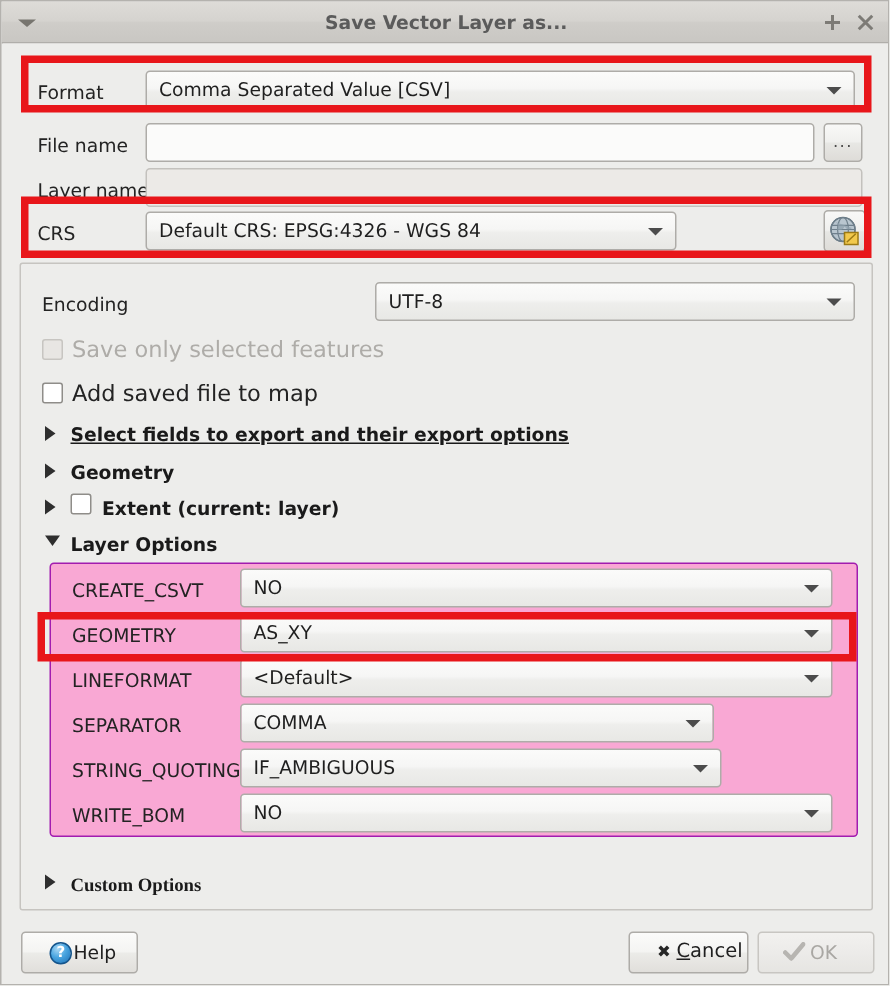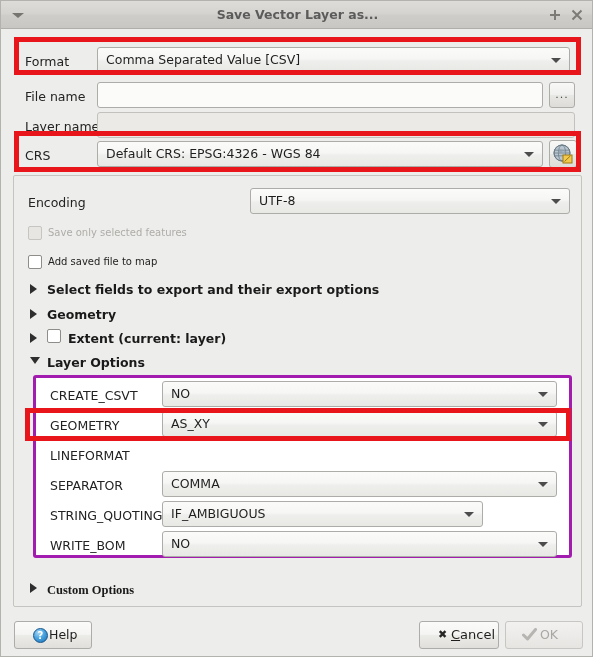--- a/index.html
+++ b/index.html
@@ -185,21 +185,21 @@
     border: 1px solid #8f8d89;
     border-radius: 2px;
     cursor: pointer;
   }
   .check.disabled {
     background: #e8e6e3;
     border-color: #c7c5c1;
   }
   .checklabel {
     position: absolute;
-    font-size: 10px;
+    font-size: 15px;
     color: #232323;
     line-height: 14px;
     white-space: nowrap;
   }
   .checklabel.disabled { color: #aeaca8; }
 
   .disc {
     position: absolute;
     cursor: pointer;
   }
@@ -224,22 +224,22 @@
     font-size: 12.5px;
     font-weight: bold;
     color: #1a1a1a;
     line-height: 14px;
     white-space: nowrap;
   }
 
   .groupbox {
     position: absolute;
     box-sizing: border-box;
-    background: #ffffff;
-    border: 3px solid #a21caf;
+    background: #f9a8d4;
+    border: 1px solid #a21caf;
     border-radius: 3px;
   }
   .optlabel {
     position: absolute;
     font-size: 12.5px;
     color: #232323;
     line-height: 16px;
     white-space: nowrap;
   }
 
@@ -366,21 +366,21 @@
     <div class="toolbtn" style="left:547px; top:53px; width:26px; height:26px;">
       <div class="dots">...</div>
     </div>
 
     <div class="lbl" style="left:23px; top:90px;">Layer name</div>
     <div class="textinput disabled" style="left:95px; top:83px; width:478px;">
       <div class="tval"></div>
     </div>
 
     <div class="lbl" style="left:23px; top:119px;">CRS</div>
-    <div class="combo" style="left:95px; top:112px; width:446px;">
+    <div class="combo" style="left:95px; top:112px; width:354px;">
       <div class="cval">Default CRS: EPSG:4326 - WGS 84</div>
       <div class="carrow"></div>
     </div>
     <div class="crsbtn" style="left:547px; top:111px; width:28px; height:28px;">
       <svg width="22" height="22" viewBox="0 0 22 22" style="position:absolute;left:2px;top:2px;">
         <circle cx="10" cy="10" r="8" fill="#b9c6cf" stroke="#5f6f7a" stroke-width="1"></circle>
         <path d="M10 2 a8 8 0 0 0 0 16 a8 8 0 0 0 0 -16" fill="none" stroke="#6f808c" stroke-width="0.8"></path>
         <ellipse cx="10" cy="10" rx="3.6" ry="8" fill="none" stroke="#6f808c" stroke-width="0.8"></ellipse>
         <path d="M2.4 7.2 L17.6 7.2 M2.4 12.8 L17.6 12.8 M2 10 L18 10" stroke="#6f808c" stroke-width="0.8" fill="none"></path>
         <path d="M5 5 q3 2 1 5 q4 1 5 -2 q2 3 5 1" fill="#8fa0ac" opacity="0.75"></path>
@@ -400,21 +400,21 @@
 
     <div class="check disabled" style="left:14px; top:50px;"></div>
     <div class="checklabel disabled" style="left:34px; top:50px;">Save only selected features</div>
 
     <div class="check" style="left:14px; top:79px;"></div>
     <div class="checklabel" style="left:34px; top:79px;">Add saved file to map</div>
 
     <div class="disc" style="left:16px; top:106px; width:12px; height:14px;">
       <div class="tri-right"></div>
     </div>
-    <div class="disctext" style="left:33px; top:107px;">Select fields to export and their export options</div>
+    <div class="disctext" style="left:33px; top:107px;text-decoration:underline;">Select fields to export and their export options</div>
 
     <div class="disc" style="left:16px; top:131px; width:12px; height:14px;">
       <div class="tri-right"></div>
     </div>
     <div class="disctext" style="left:33px; top:132px;">Geometry</div>
 
     <div class="disc" style="left:16px; top:155px; width:12px; height:14px;">
       <div class="tri-right"></div>
     </div>
     <div class="check" style="left:33px; top:153px;"></div>
@@ -433,23 +433,27 @@
         <div class="carrow"></div>
       </div>
 
       <div class="optlabel" style="left:14px; top:40px;">GEOMETRY</div>
       <div class="combo" style="left:126px; top:33px; width:395px;">
         <div class="cval">AS_XY</div>
         <div class="carrow"></div>
       </div>
 
       <div class="optlabel" style="left:14px; top:70px;">LINEFORMAT</div>
+      <div class="combo" style="left:126px; top:63px; width:395px;">
+        <div class="cval">&lt;Default&gt;</div>
+        <div class="carrow"></div>
+      </div>
 
       <div class="optlabel" style="left:14px; top:100px;">SEPARATOR</div>
-      <div class="combo" style="left:126px; top:93px; width:395px;">
+      <div class="combo" style="left:126px; top:93px; width:316px;">
         <div class="cval">COMMA</div>
         <div class="carrow"></div>
       </div>
 
       <div class="optlabel" style="left:14px; top:130px;">STRING_QUOTING</div>
       <div class="combo" style="left:126px; top:123px; width:321px;">
         <div class="cval">IF_AMBIGUOUS</div>
         <div class="carrow"></div>
       </div>
 

